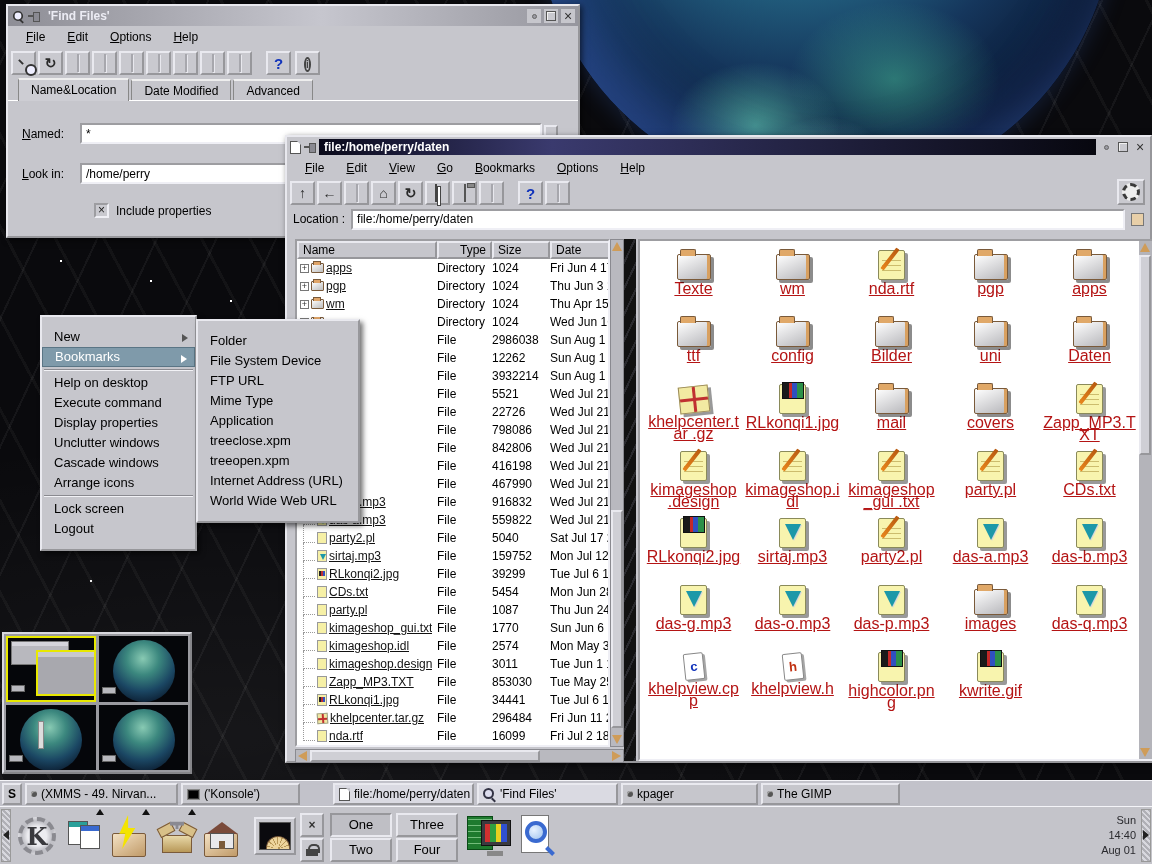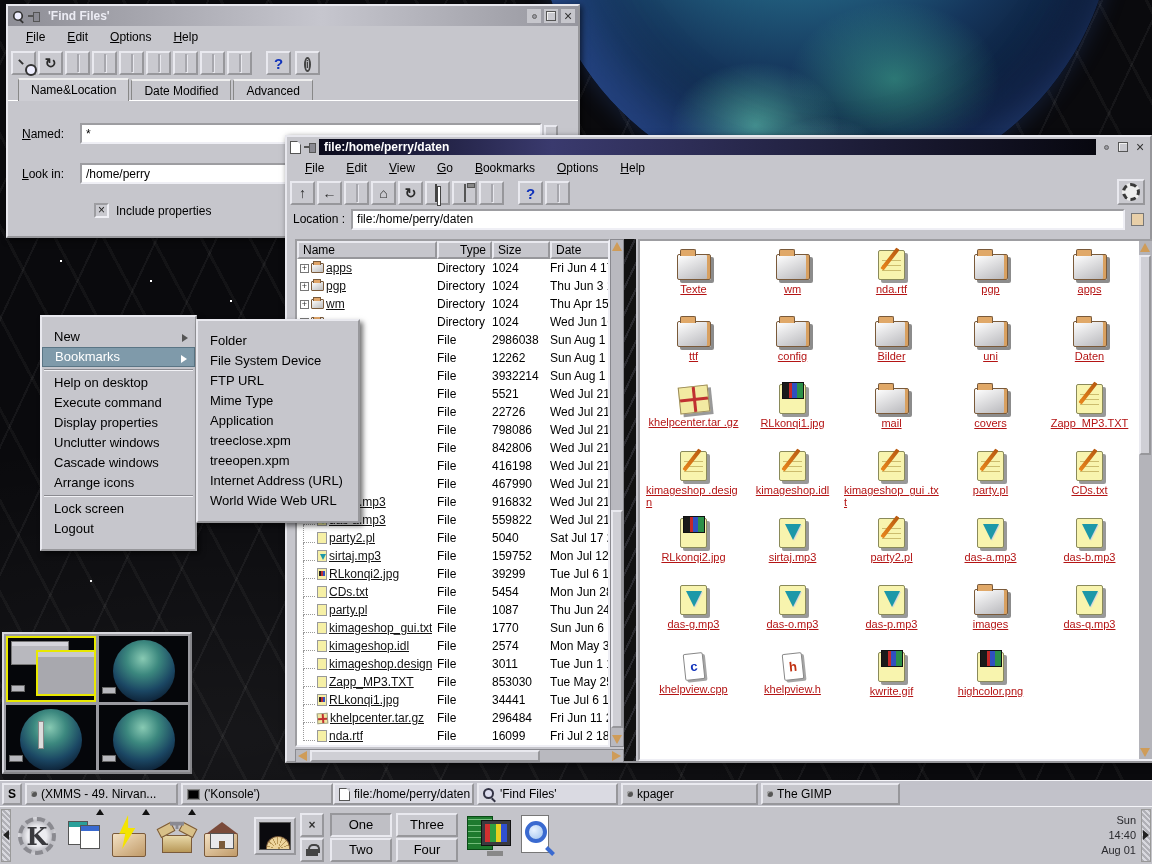--- a/index.html
+++ b/index.html
@@ -106,21 +106,21 @@
   .harrow { position:absolute; top:1px; width:0; height:0; }
   .harrow.left { border-top:5px solid transparent; border-bottom:5px solid transparent; border-right:9px solid #cf9c58; }
   .harrow.right { border-top:5px solid transparent; border-bottom:5px solid transparent; border-left:9px solid #cf9c58; }
   .hthumb { position:absolute; top:0; height:12px; background:#cfcfd5; border:2px outset #e9e9ef; }
 
   #gap-strip { position:absolute; left:331px; top:6px; width:12px; height:522px;
     background:repeating-linear-gradient(115deg, #111 0 9px, #2a2a2e 9px 11px), #141417; }
   #icon-panel { position:absolute; left:345px; top:6px; width:517px; height:522px; background:#fff; border:2px inset #efeff5; overflow:hidden; }
   #icon-grid { position:absolute; left:4px; top:4px; right:16px; bottom:0; display:grid; grid-template-columns:repeat(5,99px); grid-auto-rows:67px; }
   .ivi { display:flex; flex-direction:column; align-items:center; padding-top:3px; overflow:hidden; }
-  .ivi .lbl { margin-top:3px; font-size:11px; line-height:12px; color:#b41414; text-decoration:underline; text-align:left; max-width:95px; word-break:break-all; }
+  .ivi .lbl { margin-top:3px; font-size:16px; line-height:12px; color:#b41414; text-decoration:underline; text-align:center; max-width:95px; word-break:break-all; }
 
   .fi { position:relative; flex:none; }
   .fi-folder { width:34px; height:26px; background:linear-gradient(155deg,#ffffff,#b6b6ba); border:1px solid #7a5a3a; border-radius:2px;
     box-shadow:3px 3px 0 rgba(0,0,0,.45), inset -3px 0 0 #d8a060; margin-top:6px; }
   .fi-folder::before { content:""; position:absolute; top:-6px; left:2px; width:14px; height:6px; background:#e0a868; border:1px solid #7a5a3a; border-bottom:none; border-radius:2px 2px 0 0; }
   .fi-note { width:27px; height:30px; background:#f8f4ae; border:1px solid #8a8a5a; border-radius:2px; box-shadow:3px 3px 0 rgba(0,0,0,.4); margin-top:2px; }
   .fi-note::after { content:""; position:absolute; inset:5px 3px 4px 3px; background:repeating-linear-gradient(transparent 0 4px, rgba(150,120,30,.45) 4px 5px); }
   .fi-pencil::before { content:""; position:absolute; left:9px; top:-5px; width:4px; height:26px; background:linear-gradient(#b85a10,#e8861c); transform:rotate(38deg); z-index:2; border-radius:1px; }
   .fi-sound { width:27px; height:30px; background:#f8f4ae; border:1px solid #8a8a5a; border-radius:2px; box-shadow:3px 3px 0 rgba(0,0,0,.4); margin-top:2px; }
   .fi-sound::before { content:""; position:absolute; left:5px; top:5px; border-left:8px solid transparent; border-right:8px solid transparent; border-top:16px solid #1d98a8; filter:drop-shadow(1px 1px 0 #d8d8d8); }
@@ -775,25 +775,25 @@
           <div class="ivi">
             <span class="fi fi-src c">c</span>
             <div class="lbl">khelpview.cpp</div>
           </div>
           <div class="ivi">
             <span class="fi fi-src h">h</span>
             <div class="lbl">khelpview.h</div>
           </div>
           <div class="ivi">
             <span class="fi fi-image"></span>
+            <div class="lbl">highcolor.png</div>
+          </div>
+          <div class="ivi">
+            <span class="fi fi-image"></span>
             <div class="lbl">kwrite.gif</div>
-          </div>
-          <div class="ivi">
-            <span class="fi fi-image"></span>
-            <div class="lbl">highcolor.png</div>
           </div>
         </div>
       <div class="vscroll" style="right:0; top:0; height:518px; border:none; background:#b4b4ba;">
         <div class="sarrow up" style="top:2px;"></div>
         <div class="sthumb" style="top:14px; height:200px;"></div>
         <div class="sarrow down" style="bottom:2px;"></div>
       </div>
     </div>
   </div>
 </div>
@@ -848,21 +848,21 @@
 </div>
 
 <div id="taskbar">
   <div class="task" style="left:2px; width:20px; justify-content:center;">
     <span style="font-weight:bold;">S</span>
   </div>
 <div class="task" style="left: 25px; width: 153px;">
       <span class="dot-ico"></span>
       <span>(XMMS - 49. Nirvan...</span>
     </div>
-    <div class="task" style="left: 181px; width: 152px;">
+    <div class="task" style="left: 181px; width: 119px;">
       <span class="term-ico"></span>
       <span>('Konsole')</span>
     </div>
     <div class="task lit" style="left: 333px; width: 141px;">
       <span class="page-ico"></span>
       <span>file:/home/perry/daten</span>
     </div>
     <div class="task lit" style="left: 477px; width: 141px;">
       <span class="smag-ico"></span>
       <span>'Find Files'</span>

